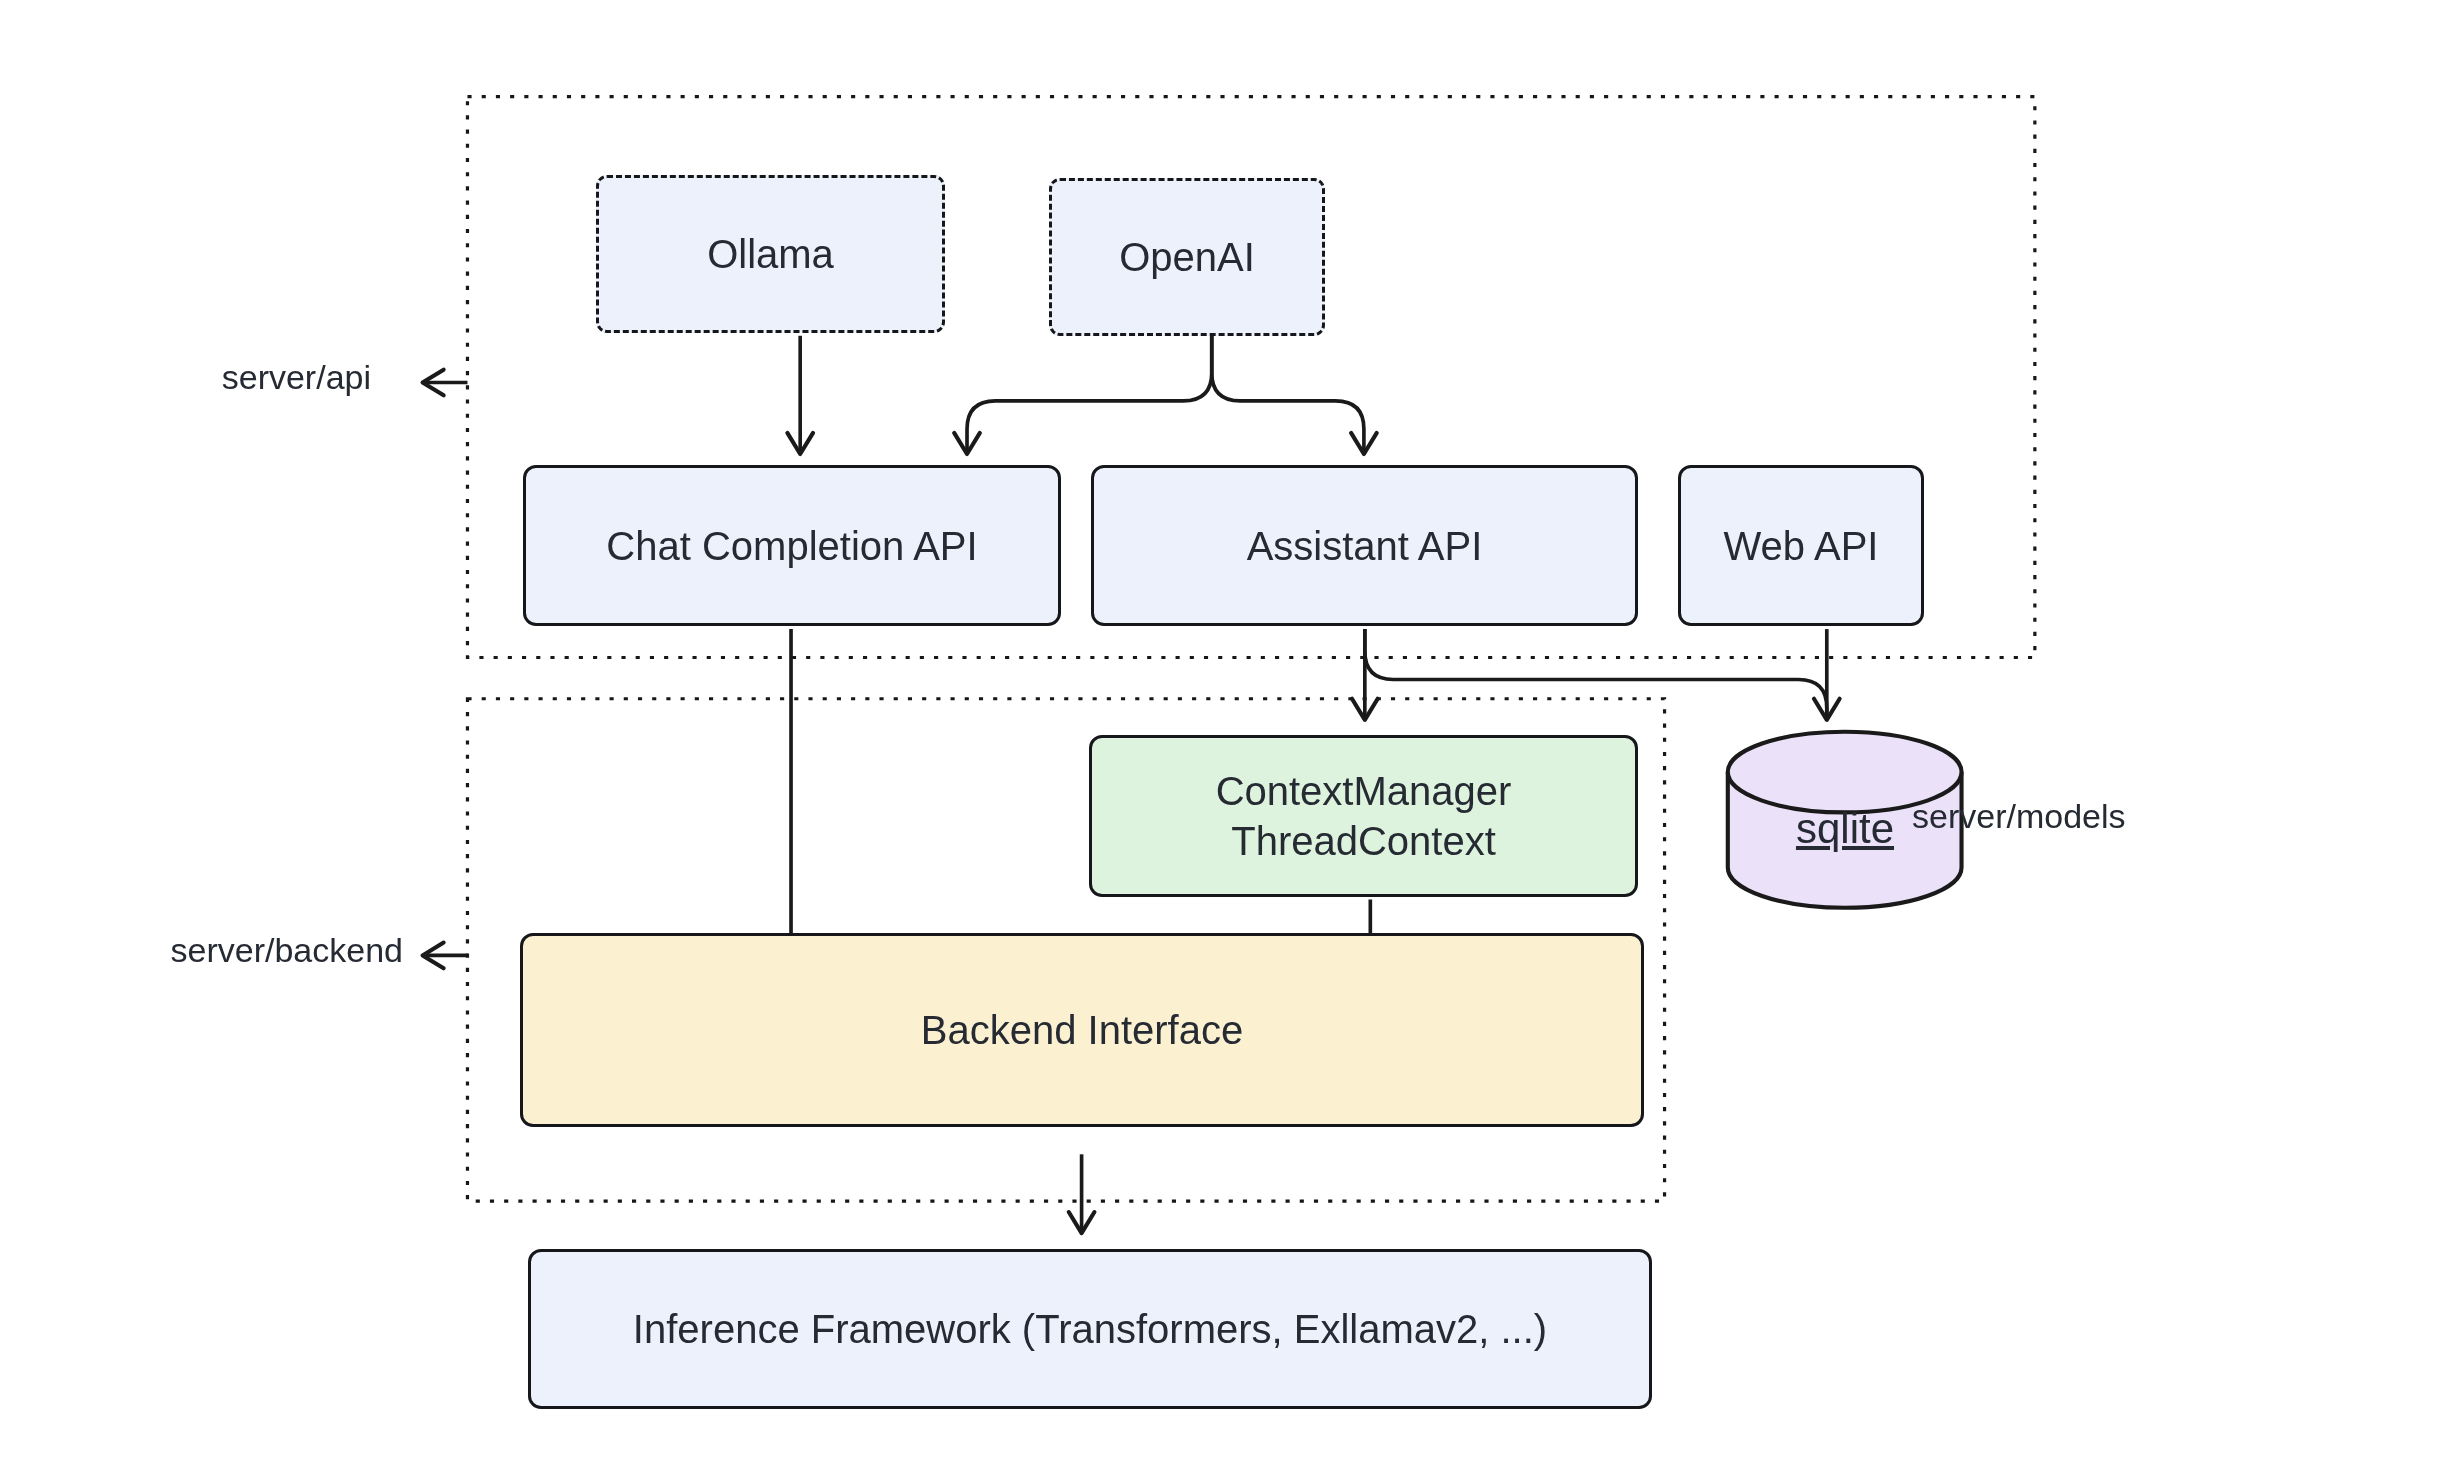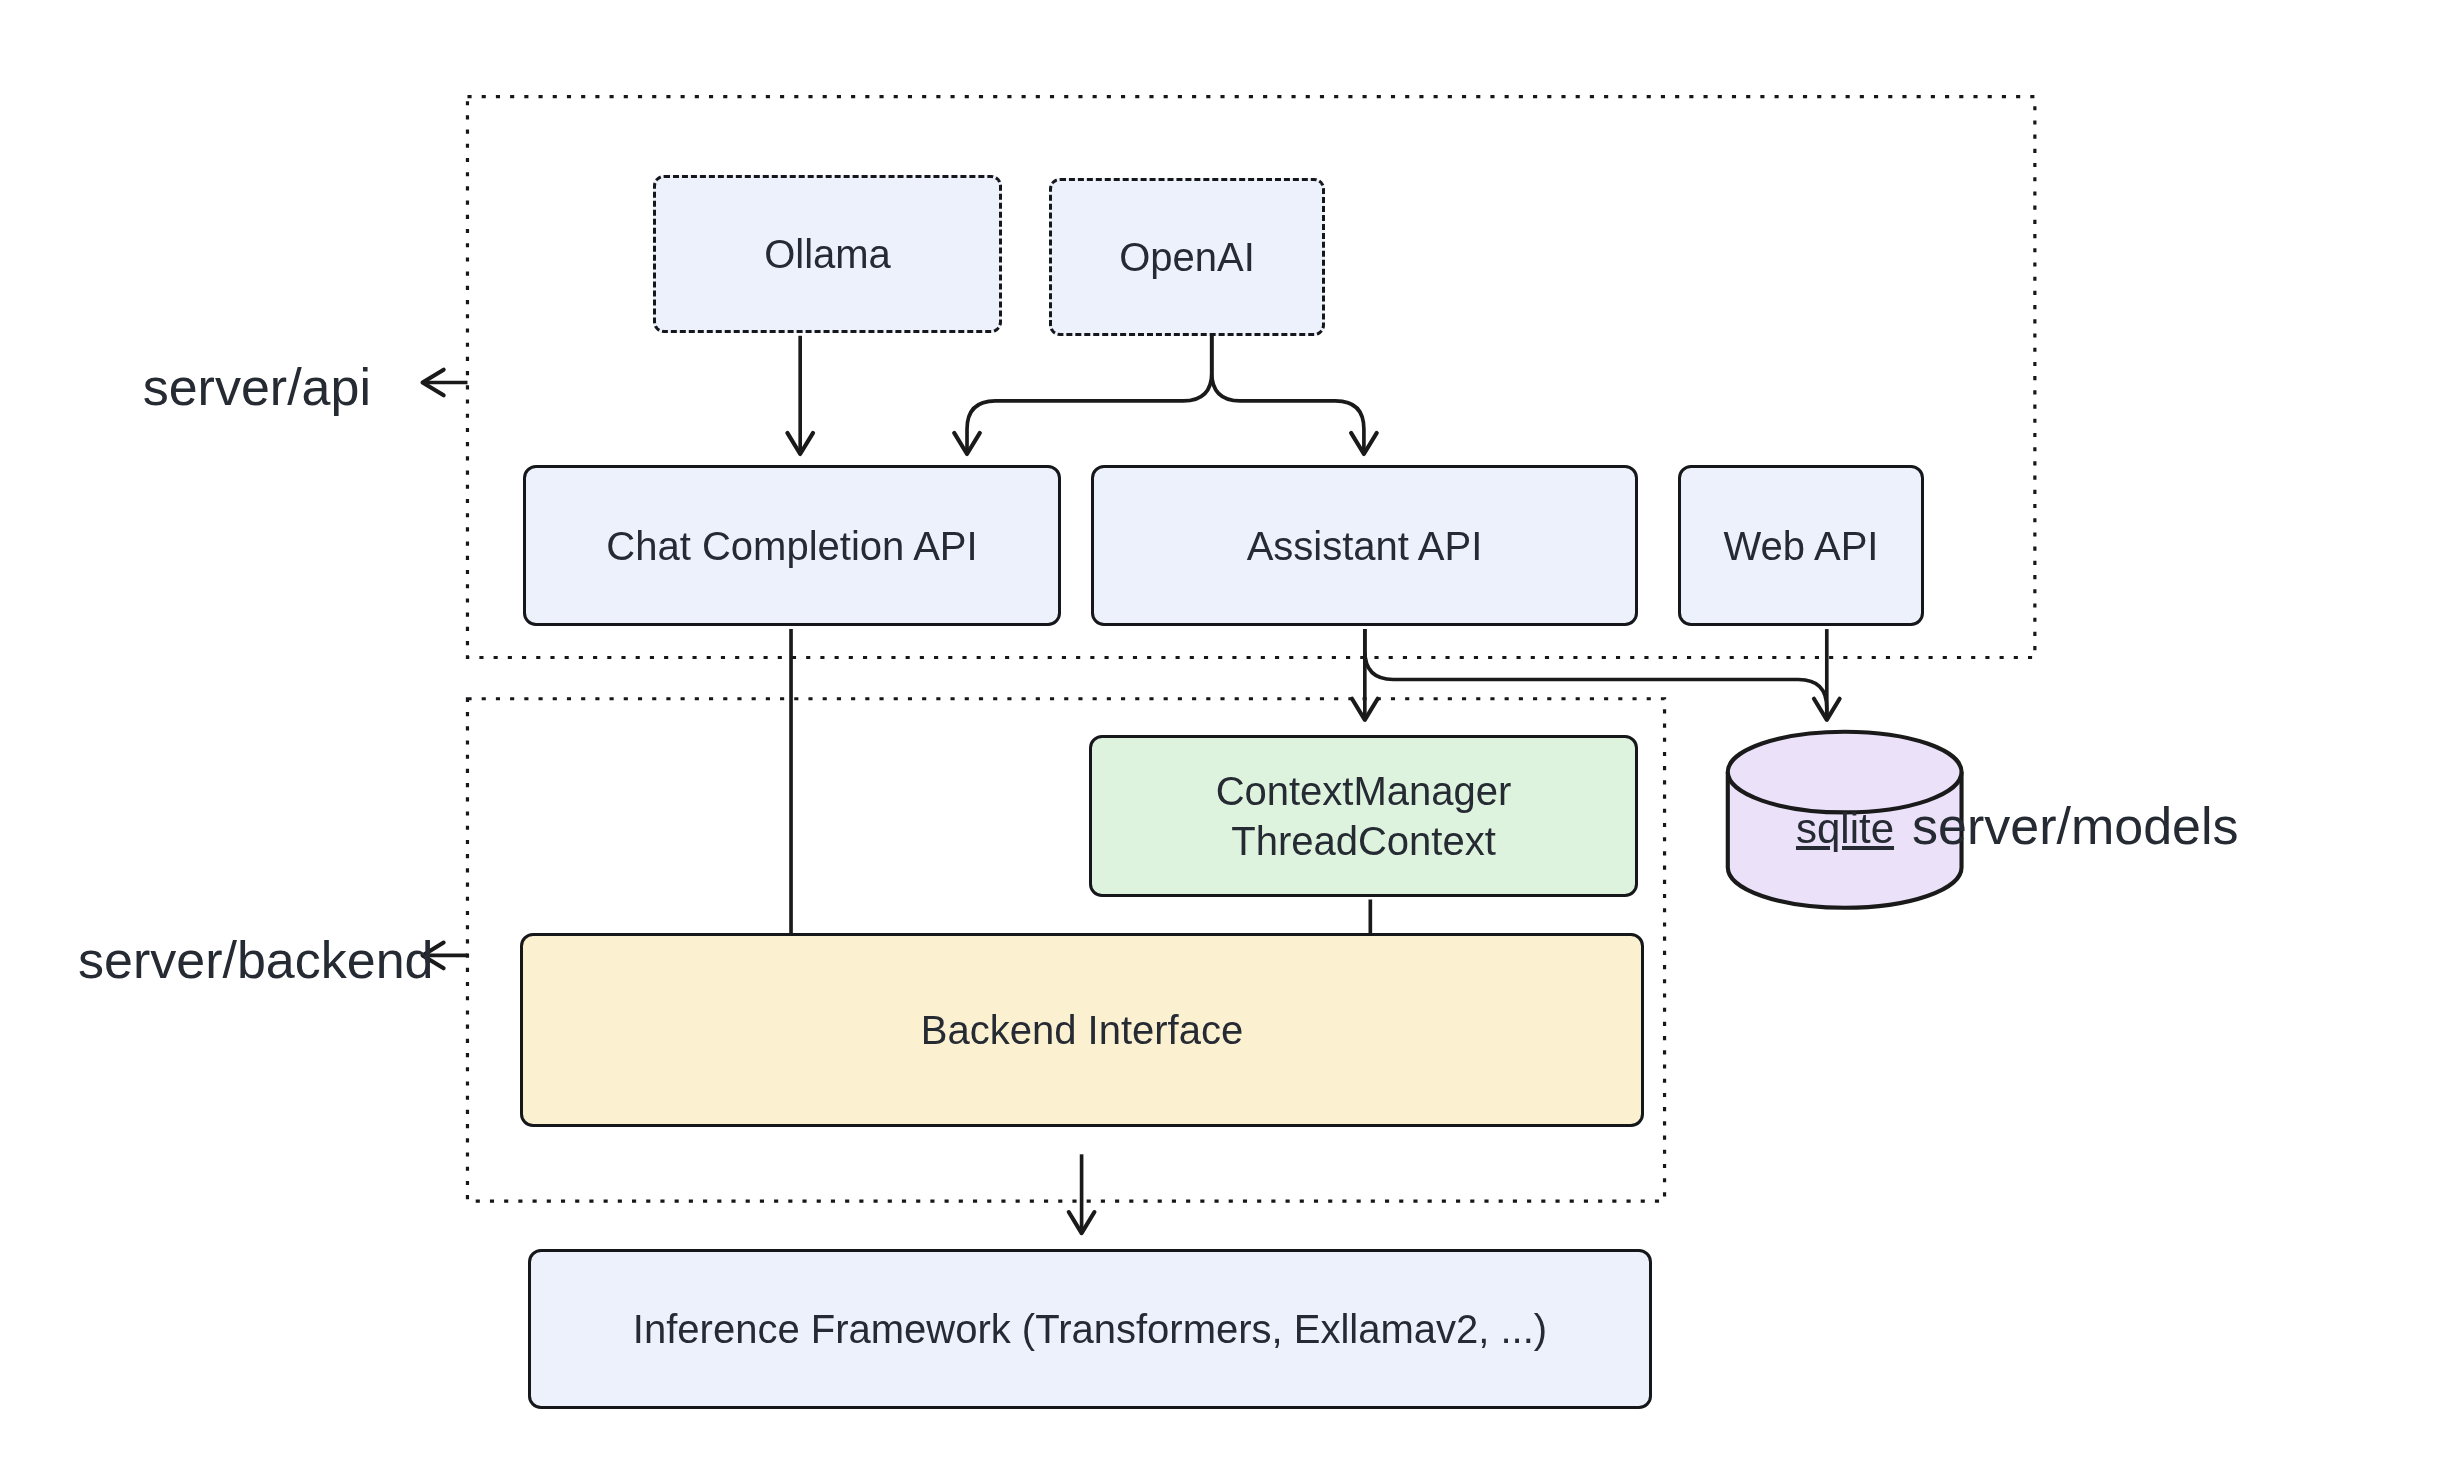--- a/index.html
+++ b/index.html
@@ -39,21 +39,21 @@
     color: #252a33;
   }
   .node.dashed {
     border-style: dashed;
     border-radius: 11px;
   }
   .node.green  { background: #ddf3de; }
   .node.yellow { background: #fbf0cf; }
   .side-label {
     position: absolute;
-    font-size: 52px;
+    font-size: 34px;
     line-height: 1.1;
     color: #252a33;
     white-space: nowrap;
   }
   .right-align { text-align: right; }
   .cyl-label {
     position: absolute;
     left: 1728px;
     top: 805px;
     width: 234px;
@@ -94,21 +94,21 @@
     <path d="M 1180 1259 L 1180 1344" fill="none" stroke="#1a1a1a" stroke-width="4" marker-end="url(#arrowV)"></path>
 
     <path d="M 510 417 L 462 417" fill="none" stroke="#1a1a1a" stroke-width="4" marker-end="url(#arrowV)"></path>
     <path d="M 510 1042 L 462 1042" fill="none" stroke="#1a1a1a" stroke-width="4" marker-end="url(#arrowV)"></path>
   </svg>
 
   <div class="side-label right-align" style="left:105px; top:359px; width:266px;">server/api</div>
   <div class="side-label right-align" style="left:78px; top:932px; width:325px;">server/backend</div>
   <div class="side-label" style="left:1912px; top:798px;">server/models</div>
 
-  <div class="node dashed" style="left:653px; top:175px; width:349px; height:158px;">
+  <div class="node dashed" style="left:596px; top:175px; width:349px; height:158px;">
     <span>Ollama</span>
   </div>
 
   <div class="node dashed" style="left:1049px; top:178px; width:276px; height:158px;">
     <span>OpenAI</span>
   </div>
 
   <div class="node" style="left:523px; top:465px; width:538px; height:161px;">
     <span>Chat Completion API</span>
   </div>

